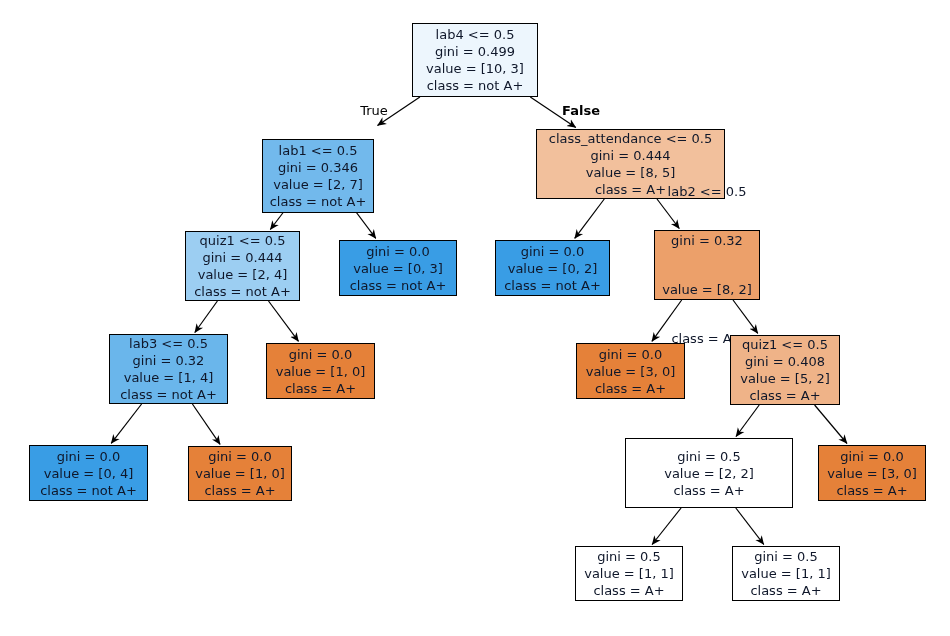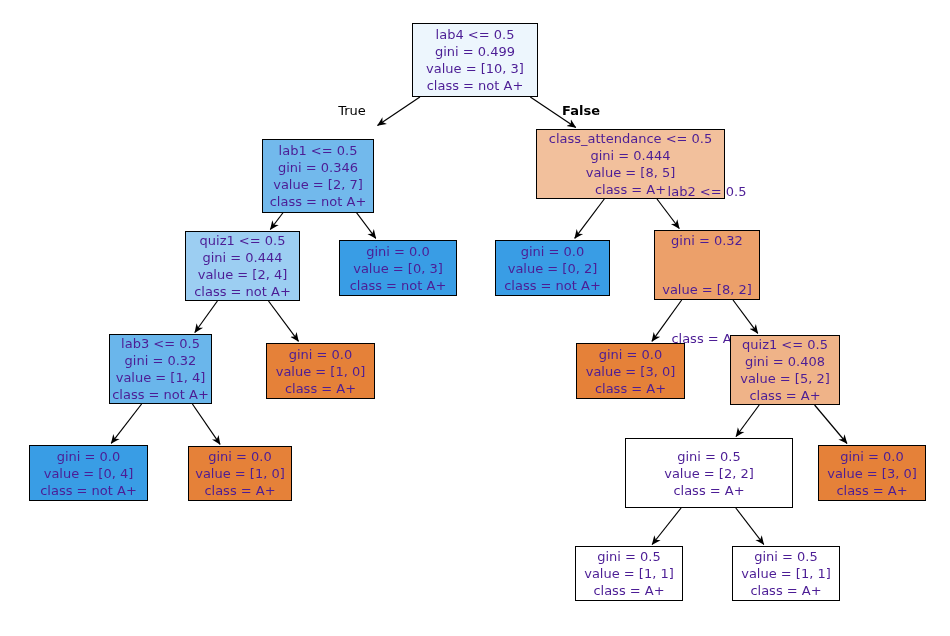--- a/index.html
+++ b/index.html
@@ -15,21 +15,21 @@
     position:absolute;
     box-sizing:border-box;
     border:1.2px solid #000000;
     display:flex;
     flex-direction:column;
     justify-content:center;
     align-items:center;
     text-align:center;
     font-size:13px;
     line-height:17px;
-    color:#4c1d95;
+    color:#0f172a;
     white-space:nowrap;
   }
   .edge-label{
     position:absolute;
     transform:translate(-50%,-50%);
     font-size:13px;
     color:#000000;
   }
 </style>
 </head>
@@ -101,21 +101,21 @@
     <div>class = not A+</div>
   </div>
 
   <div class="node" style="left: 654px; top: 230px; width: 106px; height: 70px; background: rgb(236, 160, 106); gap: 32px;">
     <div>lab2 &lt;= 0.5</div>
     <div>gini = 0.32</div>
     <div>value = [8, 2]</div>
     <div>class = A+</div>
   </div>
 
-  <div class="node" style="left: 109px; top: 334px; width: 103px; height: 70px; background: rgb(106, 182, 235);">
+  <div class="node" style="left: 109px; top: 334px; width: 119px; height: 70px; background: rgb(106, 182, 235);">
     <div>lab3 &lt;= 0.5</div>
     <div>gini = 0.32</div>
     <div>value = [1, 4]</div>
     <div>class = not A+</div>
   </div>
 
   <div class="node" style="left: 266px; top: 343px; width: 109px; height: 56px; background: rgb(229, 129, 57);">
     <div>gini = 0.0</div>
     <div>value = [1, 0]</div>
     <div>class = A+</div>
@@ -163,16 +163,16 @@
     <div>value = [1, 1]</div>
     <div>class = A+</div>
   </div>
 
   <div class="node" style="left: 732px; top: 546px; width: 108px; height: 55px; background: rgb(255, 255, 255);">
     <div>gini = 0.5</div>
     <div>value = [1, 1]</div>
     <div>class = A+</div>
   </div>
 
-  <div class="edge-label" id="true-label" style="left: 352px; top: 110px;">True</div>
+  <div class="edge-label" id="true-label" style="left: 374px; top: 110px;">True</div>
   <div class="edge-label" id="false-label" style="left: 581px; top: 110px; font-weight: bold;">False</div>
 
 </div>
 
 </body></html>

